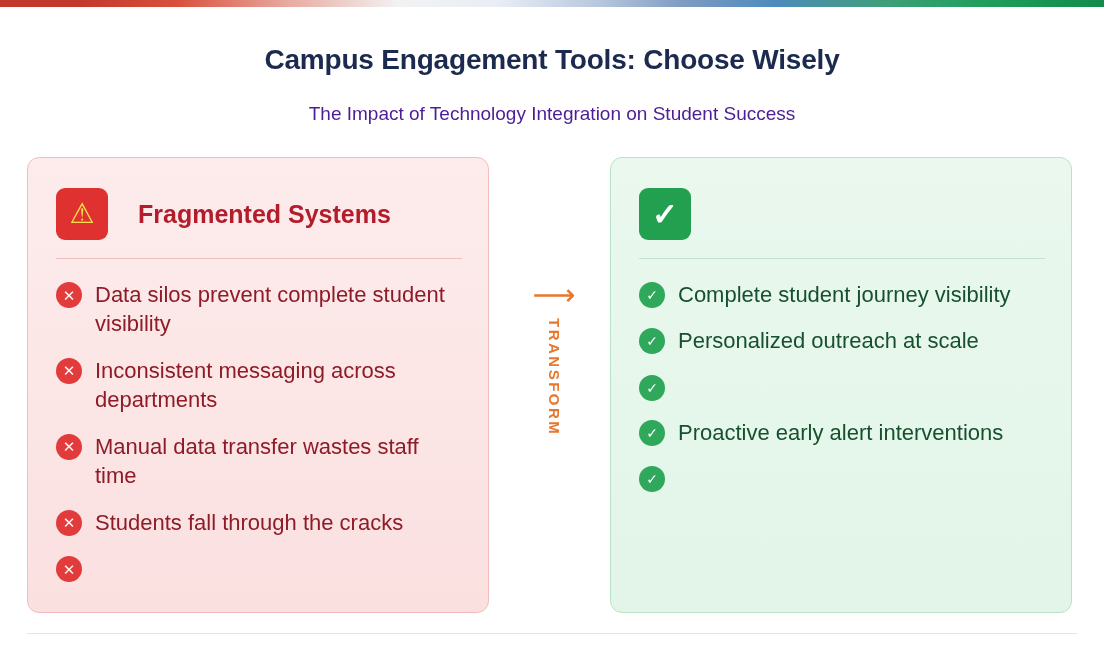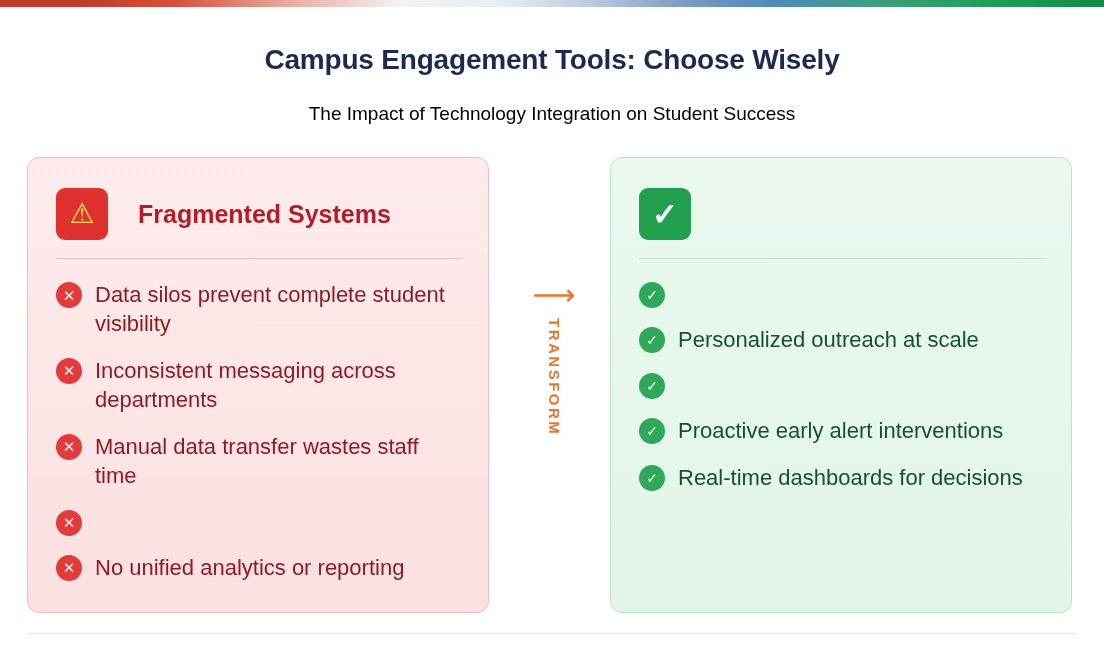--- a/index.html
+++ b/index.html
@@ -42,21 +42,21 @@
     color: #1b2a4e;
     letter-spacing: -0.2px;
   }
   .subtitle {
     position: absolute;
     top: 103px;
     left: 0;
     width: 1104px;
     text-align: center;
     font-size: 19px;
-    color: #000000;
+    color: #4c1d95;
   }
 
   .panel {
     position: absolute;
     top: 157px;
     width: 462px;
     height: 456px;
     border-radius: 12px;
     box-sizing: border-box;
   }
@@ -227,26 +227,26 @@
     <div class="item">
       <div class="bullet bullet-x">
           <span>✕</span>
         </div>
       <div class="item-text red">Manual data transfer wastes staff time</div>
     </div>
     <div class="item">
       <div class="bullet bullet-x">
           <span>✕</span>
         </div>
-    </div>
-    <div class="item">
-      <div class="bullet bullet-x">
-          <span>✕</span>
-        </div>
-      <div class="item-text red">No unified analytics or reporting</div>
+      <div class="item-text red">Students fall through the cracks</div>
+    </div>
+    <div class="item">
+      <div class="bullet bullet-x">
+          <span>✕</span>
+        </div>
     </div>
   </div>
 </div>
 
 <div class="arrow-col">
   <div class="arrow-glyph">⟶</div>
   <div class="transform-label">TRANSFORM</div>
 </div>
 
 <div class="panel panel-right">
@@ -254,20 +254,21 @@
     <div class="badge badge-ok">
       <span class="glyph">✓</span>
     </div>
   </div>
   <div class="divider green"></div>
   <div class="items">
     <div class="item">
       <div class="bullet bullet-c">
           <span>✓</span>
         </div>
+      <div class="item-text green">Complete student journey visibility</div>
     </div>
     <div class="item">
       <div class="bullet bullet-c">
           <span>✓</span>
         </div>
       <div class="item-text green">Personalized outreach at scale</div>
     </div>
     <div class="item">
       <div class="bullet bullet-c">
           <span>✓</span>
@@ -276,18 +277,17 @@
     <div class="item">
       <div class="bullet bullet-c">
           <span>✓</span>
         </div>
       <div class="item-text green">Proactive early alert interventions</div>
     </div>
     <div class="item">
       <div class="bullet bullet-c">
           <span>✓</span>
         </div>
-      <div class="item-text green">Real-time dashboards for decisions</div>
     </div>
   </div>
 </div>
 
 <div class="bottom-rule"></div>
 
 </body></html>

